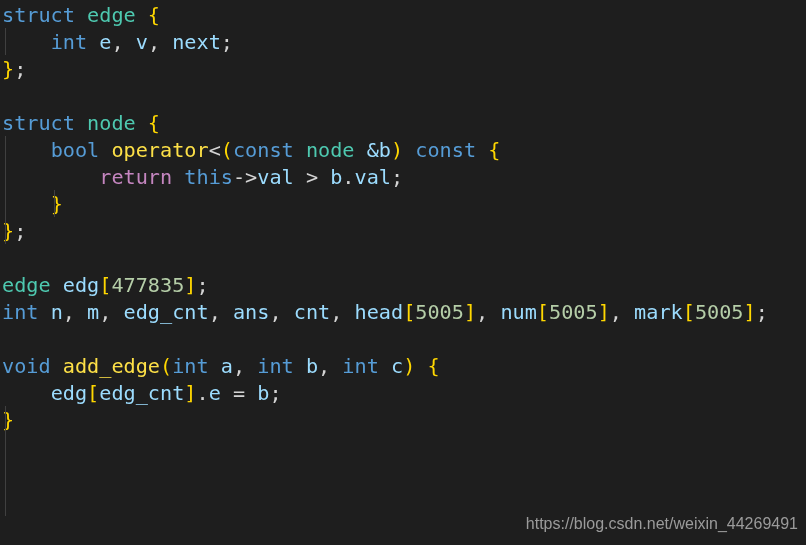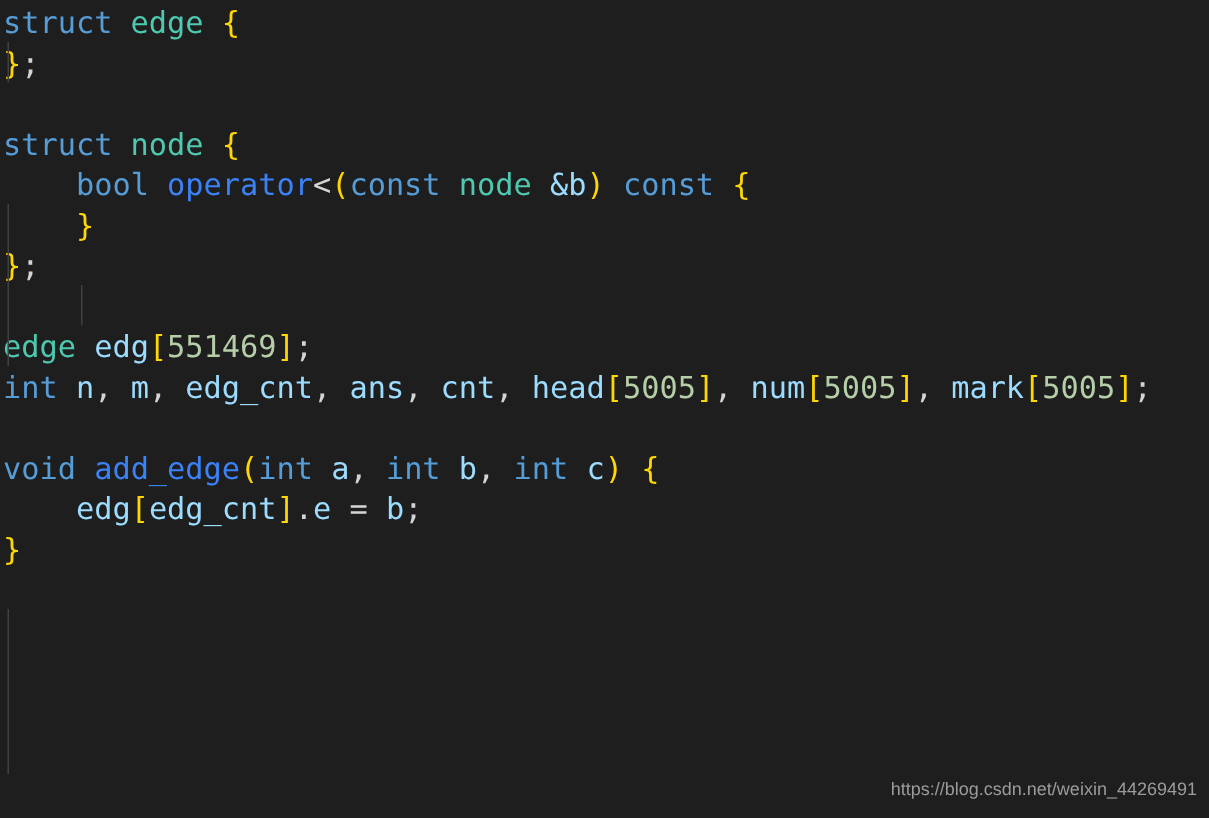--- a/index.html
+++ b/index.html
@@ -36,60 +36,62 @@
     line-height: 27px;
     font-size: 20.2px;
     white-space: pre;
     color: #d4d4d4;
     letter-spacing: 0px;
   }
   
   .kw   { color: #569cd6; }  
   .typ  { color: #4ec9b0; }  
   .var  { color: #9cdcfe; }  
-  .fn   { color: #3b82f6; }  
+  .fn   { color: #fde047; }  
   .ctl  { color: #c586c0; }  
   .num  { color: #b5cea8; }  
   .pun  { color: #d4d4d4; }  
   .br0  { color: #ffd700; }  
 
   
   .indent-guide {
     position: absolute;
     width: 1px;
     background: #404040;
   }
 
   
   #watermark {
     position: absolute;
     right: 8px;
     bottom: 12px;
     font-family: "Liberation Sans", sans-serif;
-    font-size: 12px;
+    font-size: 16px;
     color: #9b9b9b;
     white-space: pre;
     letter-spacing: 0px;
   }
 </style>
 </head>
 <body>
 
 <div id="editor">
 
   <div class="code-area" id="code-area">
       <div class="code-line"><span class="kw">struct </span><span class="typ">edge</span><span class="pun"> </span><span class="br0">{</span></div>
+      <div class="code-line"><span class="pun">    </span><span class="kw">int</span><span class="pun"> </span><span class="var">e</span><span class="pun">, </span><span class="var">v</span><span class="pun">, </span><span class="var">next</span><span class="pun">;</span></div>
       <div class="code-line"><span class="br0">}</span><span class="pun">;</span></div>
       <div class="code-line">&nbsp;</div>
       <div class="code-line"><span class="kw">struct </span><span class="typ">node</span><span class="pun"> </span><span class="br0">{</span></div>
       <div class="code-line"><span class="pun">    </span><span class="kw">bool</span><span class="pun"> </span><span class="fn">operator</span><span class="pun">&lt;</span><span class="br0">(</span><span class="kw">const</span><span class="pun"> </span><span class="typ">node</span><span class="pun"> </span><span class="var">&amp;b</span><span class="br0">)</span><span class="pun"> </span><span class="kw">const</span><span class="pun"> </span><span class="br0">{</span></div>
+      <div class="code-line"><span class="pun">        </span><span class="ctl">return</span><span class="pun"> </span><span class="kw">this</span><span class="pun">-&gt;</span><span class="var">val</span><span class="pun"> &gt; </span><span class="var">b</span><span class="pun">.</span><span class="var">val</span><span class="pun">;</span></div>
       <div class="code-line"><span class="pun">    </span><span class="br0">}</span></div>
       <div class="code-line"><span class="br0">}</span><span class="pun">;</span></div>
       <div class="code-line">&nbsp;</div>
-      <div class="code-line"><span class="typ">edge</span><span class="pun"> </span><span class="var">edg</span><span class="br0">[</span><span class="num">551469</span><span class="br0">]</span><span class="pun">;</span></div>
+      <div class="code-line"><span class="typ">edge</span><span class="pun"> </span><span class="var">edg</span><span class="br0">[</span><span class="num">477835</span><span class="br0">]</span><span class="pun">;</span></div>
       <div class="code-line"><span class="kw">int</span><span class="pun"> </span><span class="var">n</span><span class="pun">, </span><span class="var">m</span><span class="pun">, </span><span class="var">edg_cnt</span><span class="pun">, </span><span class="var">ans</span><span class="pun">, </span><span class="var">cnt</span><span class="pun">, </span><span class="var">head</span><span class="br0">[</span><span class="num">5005</span><span class="br0">]</span><span class="pun">, </span><span class="var">num</span><span class="br0">[</span><span class="num">5005</span><span class="br0">]</span><span class="pun">, </span><span class="var">mark</span><span class="br0">[</span><span class="num">5005</span><span class="br0">]</span><span class="pun">;</span></div>
       <div class="code-line">&nbsp;</div>
       <div class="code-line"><span class="kw">void</span><span class="pun"> </span><span class="fn">add_edge</span><span class="br0">(</span><span class="kw">int</span><span class="pun"> </span><span class="var">a</span><span class="pun">, </span><span class="kw">int</span><span class="pun"> </span><span class="var">b</span><span class="pun">, </span><span class="kw">int</span><span class="pun"> </span><span class="var">c</span><span class="br0">)</span><span class="pun"> </span><span class="br0">{</span></div>
       <div class="code-line"><span class="pun">    </span><span class="var">edg</span><span class="br0">[</span><span class="var">edg_cnt</span><span class="br0">]</span><span class="pun">.</span><span class="var">e</span><span class="pun"> = </span><span class="var">b</span><span class="pun">;</span></div>
       <div class="code-line"><span class="br0">}</span></div>
     </div>
 
   <div id="indent-guides-layer">
       <div class="indent-guide" style="left: 5px; top: 28px; height: 27px; background: rgb(64, 64, 64);"></div>
       <div class="indent-guide" style="left: 5px; top: 136px; height: 108px; background: rgb(64, 64, 64);"></div>

